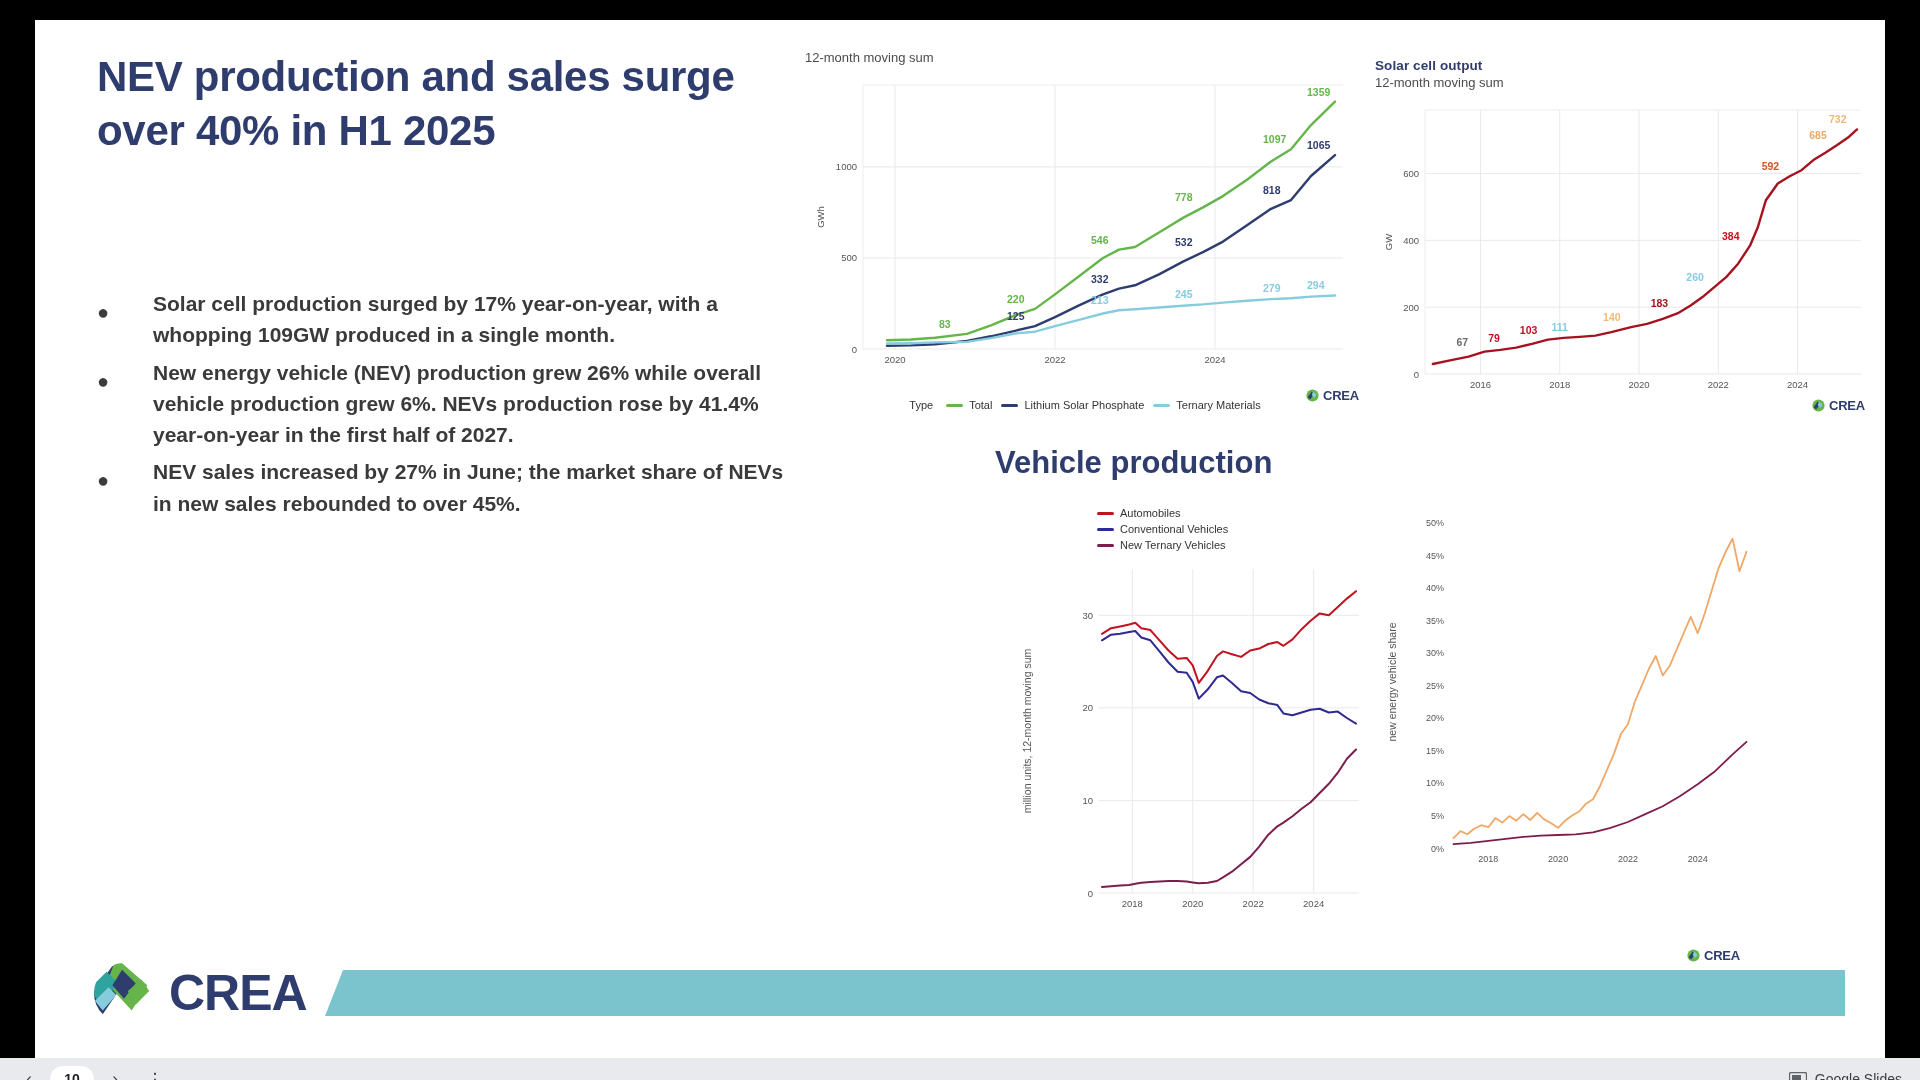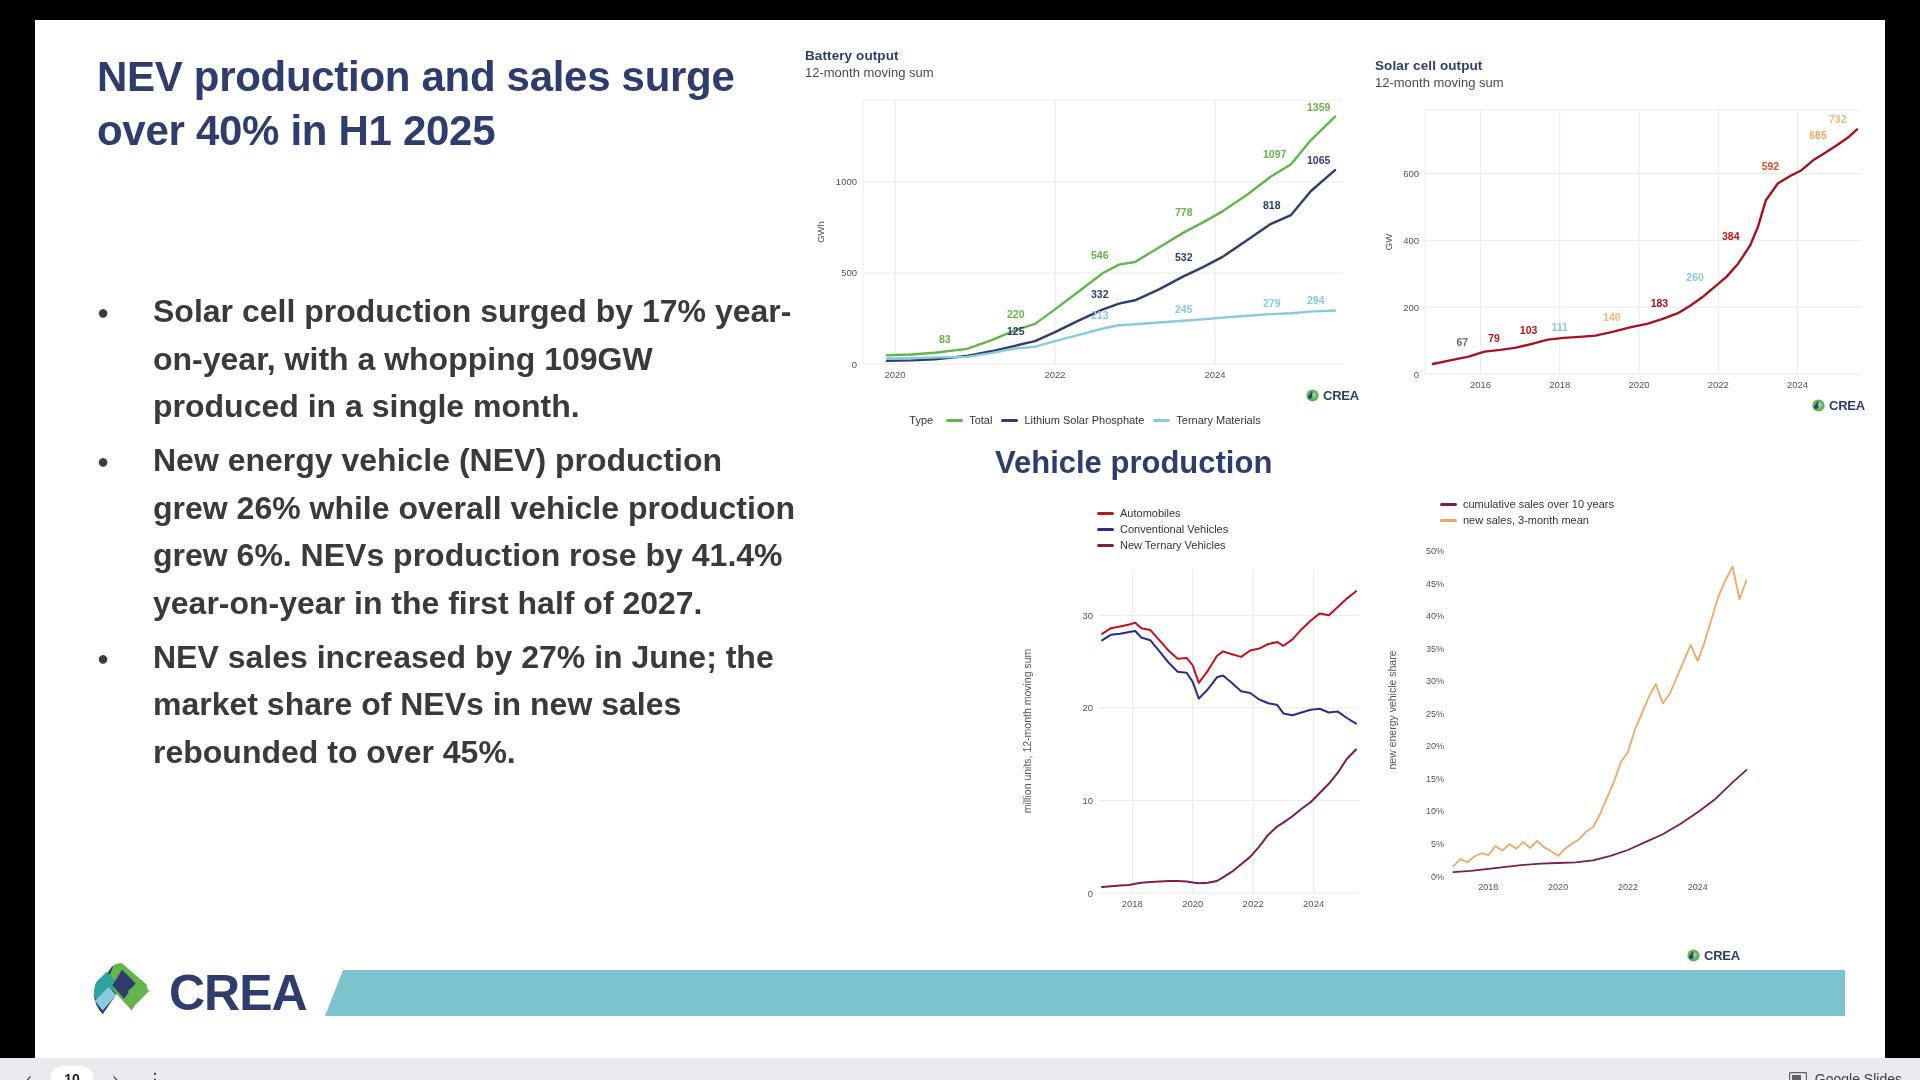--- a/index.html
+++ b/index.html
@@ -8,21 +8,21 @@
 
   
   .slide{position:absolute;left:35px;top:0;width:1850px;height:1040px;background:#fff;overflow:hidden;}
 
   
   .title{position:absolute;left:62px;top:30px;width:660px;font-size:42px;line-height:1.28;
          font-weight:800;color:#2e3d6d;letter-spacing:-0.3px;}
   .bullets{position:absolute;left:62px;top:268px;width:700px;}
   .bullet{display:flex;align-items:flex-start;margin-bottom:6px;}
   .dot{flex:0 0 auto;width:56px;padding-top:14px;font-size:20px;color:#3c3c3c;line-height:1;text-align:left;}
-  .btxt{flex:1;font-size:32px;line-height:1.49;color:#3a3a3a;font-weight:600;}
+  .btxt{flex:1;font-size:21px;line-height:1.49;color:#3a3a3a;font-weight:600;}
 
   
   .chart{position:absolute;}
   .c-title{font-size:13.5px;font-weight:800;color:#2e3d6d;letter-spacing:.1px;}
   .c-sub{font-size:13px;color:#4b4b4b;margin-top:2px;}
   .plot{position:relative;}
   .ylab-rot{position:absolute;font-size:9.5px;color:#555;transform:rotate(-90deg);transform-origin:left top;white-space:nowrap;}
   .legend{display:flex;align-items:flex-end;gap:9px;font-size:11px;color:#333;}
   .legend .li{display:flex;align-items:center;gap:6px;}
   .swatch{display:inline-block;width:17px;height:3px;border-radius:2px;}
@@ -71,21 +71,20 @@
         <span class="dot">●</span>
         <span class="btxt">New energy vehicle (NEV) production grew 26% while overall vehicle production grew 6%. NEVs production rose by 41.4% year-on-year in the first half of 2027.</span>
       </div>
       <div class="bullet">
         <span class="dot">●</span>
         <span class="btxt">NEV sales increased by 27% in June; the market share of NEVs in new sales rebounded to over 45%.</span>
       </div>
     </div>
 
     <div class="chart" id="ch0" style="left:770px;top:28px;width:560px;height:380px;">
-      <div class="c-title">Battery output</div>
       <div class="c-sub">12-month moving sum</div>
       <div class="plot" id="plot0" style="margin-top:12px;width:560px;height:300px;"><svg width="560" height="300" viewBox="0 0 560 300">
             <line x1="58" y1="272" x2="538" y2="272" stroke="#e9e9ee" stroke-width="1"></line>
             <line x1="58" y1="180.9655172413793" x2="538" y2="180.9655172413793" stroke="#e9e9ee" stroke-width="1"></line>
             <line x1="58" y1="89.9310344827586" x2="538" y2="89.9310344827586" stroke="#e9e9ee" stroke-width="1"></line>
             <line x1="90.00000000000728" y1="8" x2="90.00000000000728" y2="272" stroke="#e9e9ee" stroke-width="1"></line>
             <line x1="250.00000000000728" y1="8" x2="250.00000000000728" y2="272" stroke="#e9e9ee" stroke-width="1"></line>
             <line x1="410.0000000000073" y1="8" x2="410.0000000000073" y2="272" stroke="#e9e9ee" stroke-width="1"></line>
             <line x1="58" y1="8" x2="58" y2="272" stroke="#ededf2" stroke-width="1"></line>
             <line x1="58" y1="8" x2="538" y2="8" stroke="#ededf2" stroke-width="1"></line>
@@ -194,30 +193,20 @@
             <text x="185.72093023255638" y="348" text-anchor="middle" font-size="9.5" fill="#555" font-family="&quot;Liberation Sans&quot;, sans-serif">2020</text>
             <text x="246.18604651162678" y="348" text-anchor="middle" font-size="9.5" fill="#555" font-family="&quot;Liberation Sans&quot;, sans-serif">2022</text>
             <text x="306.6511627906972" y="348" text-anchor="middle" font-size="9.5" fill="#555" font-family="&quot;Liberation Sans&quot;, sans-serif">2024</text>
             <path d="M95.0 74.8 L104.1 69.2 L113.2 67.4 L122.2 65.5 L128.3 63.7 L134.3 69.2 L143.4 71.1 L152.5 81.3 L161.5 91.5 L170.6 99.8 L179.7 98.9 L185.7 106.3 L191.8 123.9 L200.8 111.8 L209.9 97.0 L216.0 92.4 L225.0 95.2 L234.1 97.9 L243.2 91.5 L252.2 89.6 L261.3 85.0 L270.4 83.1 L276.4 86.8 L285.5 80.4 L294.6 70.2 L303.6 61.8 L312.7 54.4 L321.8 56.3 L330.8 48.0 L339.9 39.6 L349.0 32.2" fill="none" stroke="#c1121f" stroke-width="2" stroke-linejoin="round" stroke-linecap="round"></path>
             <path d="M95.0 81.3 L104.1 75.7 L113.2 74.8 L122.2 72.9 L128.3 72.0 L134.3 78.5 L143.4 81.3 L152.5 92.4 L161.5 103.5 L170.6 112.8 L179.7 113.7 L185.7 122.9 L191.8 139.6 L200.8 130.3 L209.9 118.3 L216.0 116.5 L225.0 123.9 L234.1 132.2 L243.2 134.0 L252.2 140.5 L261.3 144.2 L270.4 146.1 L276.4 154.4 L285.5 156.3 L294.6 153.5 L303.6 150.7 L312.7 149.8 L321.8 153.5 L330.8 152.6 L339.9 159.0 L349.0 164.6" fill="none" stroke="#2f2a8f" stroke-width="2" stroke-linejoin="round" stroke-linecap="round"></path>
             <path d="M95.0 328.0 L104.1 327.3 L113.2 326.6 L122.2 325.9 L128.3 324.7 L134.3 323.8 L143.4 322.9 L152.5 322.4 L161.5 322.0 L170.6 322.0 L179.7 322.4 L185.7 323.4 L191.8 324.3 L200.8 323.8 L209.9 322.0 L216.0 318.3 L225.0 312.7 L234.1 305.3 L243.2 297.9 L252.2 287.7 L261.3 275.7 L270.4 267.3 L276.4 263.6 L285.5 257.2 L294.6 249.8 L303.6 243.3 L312.7 234.0 L321.8 224.8 L330.8 213.7 L339.9 199.8 L349.0 190.5" fill="none" stroke="#7d1d4e" stroke-width="2" stroke-linejoin="round" stroke-linecap="round"></path>
           </svg><div class="ylab-rot" style="left: 14px; top: 172px; font-size: 10.5px; transform: rotate(-90deg) translateX(-50%);">million units, 12-month moving sum</div></div>
     </div>
 
     <div class="chart" id="ch3" style="left:1345px;top:478px;width:380px;height:470px;">
-      <div class="legend vlegend" id="leg3" style="display:block;margin-left:60px;">
-          <div class="li">
-            <span class="swatch" style="background: rgb(125, 29, 78);"></span>
-            <span>cumulative sales over 10 years</span>
-          </div>
-          <div class="li">
-            <span class="swatch" style="background: rgb(240, 168, 104);"></span>
-            <span>new sales, 3-month mean</span>
-          </div>
-        </div>
       <div class="plot" id="plot3" style="margin-top:6px;width:380px;height:370px;"><svg width="380" height="370" viewBox="0 0 380 370">
             <text x="64" y="347.5" text-anchor="end" font-size="9" fill="#555" font-family="&quot;Liberation Sans&quot;, sans-serif">0%</text>
             <text x="64" y="314.95098039215685" text-anchor="end" font-size="9" fill="#555" font-family="&quot;Liberation Sans&quot;, sans-serif">5%</text>
             <text x="64" y="282.4019607843137" text-anchor="end" font-size="9" fill="#555" font-family="&quot;Liberation Sans&quot;, sans-serif">10%</text>
             <text x="64" y="249.85294117647058" text-anchor="end" font-size="9" fill="#555" font-family="&quot;Liberation Sans&quot;, sans-serif">15%</text>
             <text x="64" y="217.30392156862746" text-anchor="end" font-size="9" fill="#555" font-family="&quot;Liberation Sans&quot;, sans-serif">20%</text>
             <text x="64" y="184.7549019607843" text-anchor="end" font-size="9" fill="#555" font-family="&quot;Liberation Sans&quot;, sans-serif">25%</text>
             <text x="64" y="152.20588235294116" text-anchor="end" font-size="9" fill="#555" font-family="&quot;Liberation Sans&quot;, sans-serif">30%</text>
             <text x="64" y="119.65686274509804" text-anchor="end" font-size="9" fill="#555" font-family="&quot;Liberation Sans&quot;, sans-serif">35%</text>
             <text x="64" y="87.10784313725492" text-anchor="end" font-size="9" fill="#555" font-family="&quot;Liberation Sans&quot;, sans-serif">40%</text>

